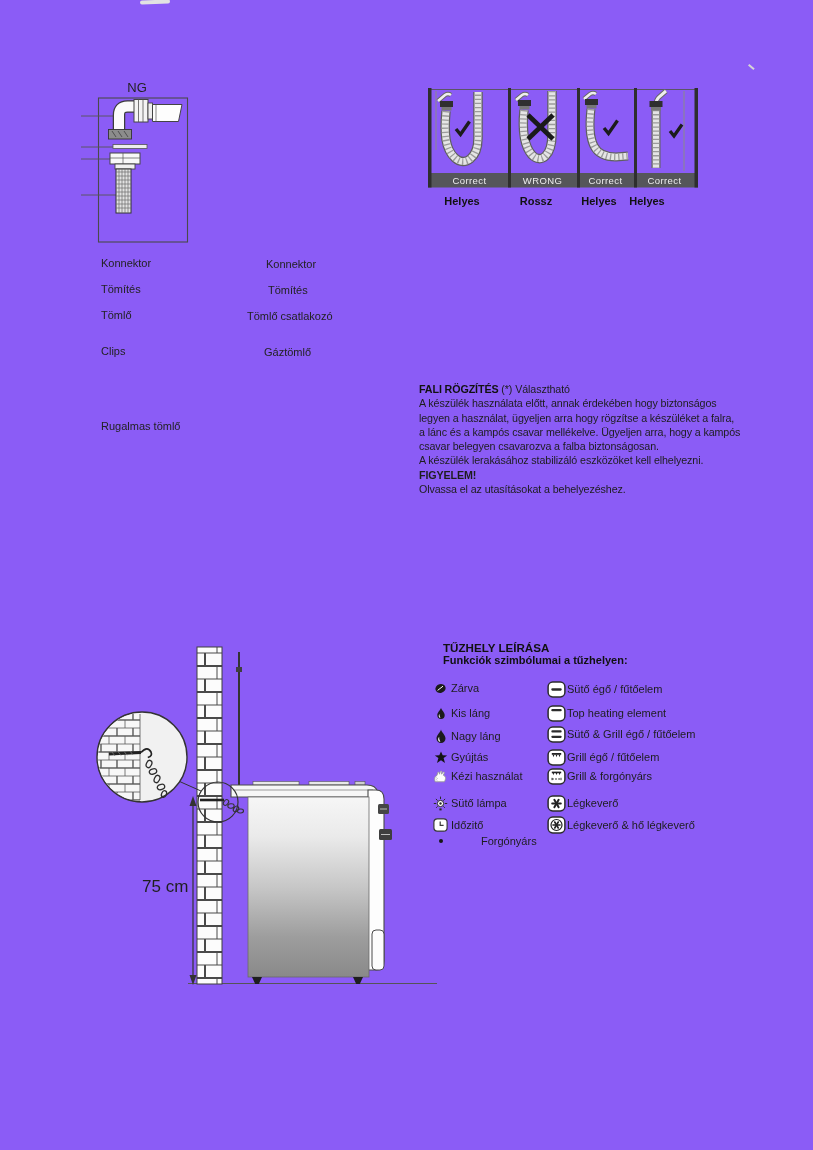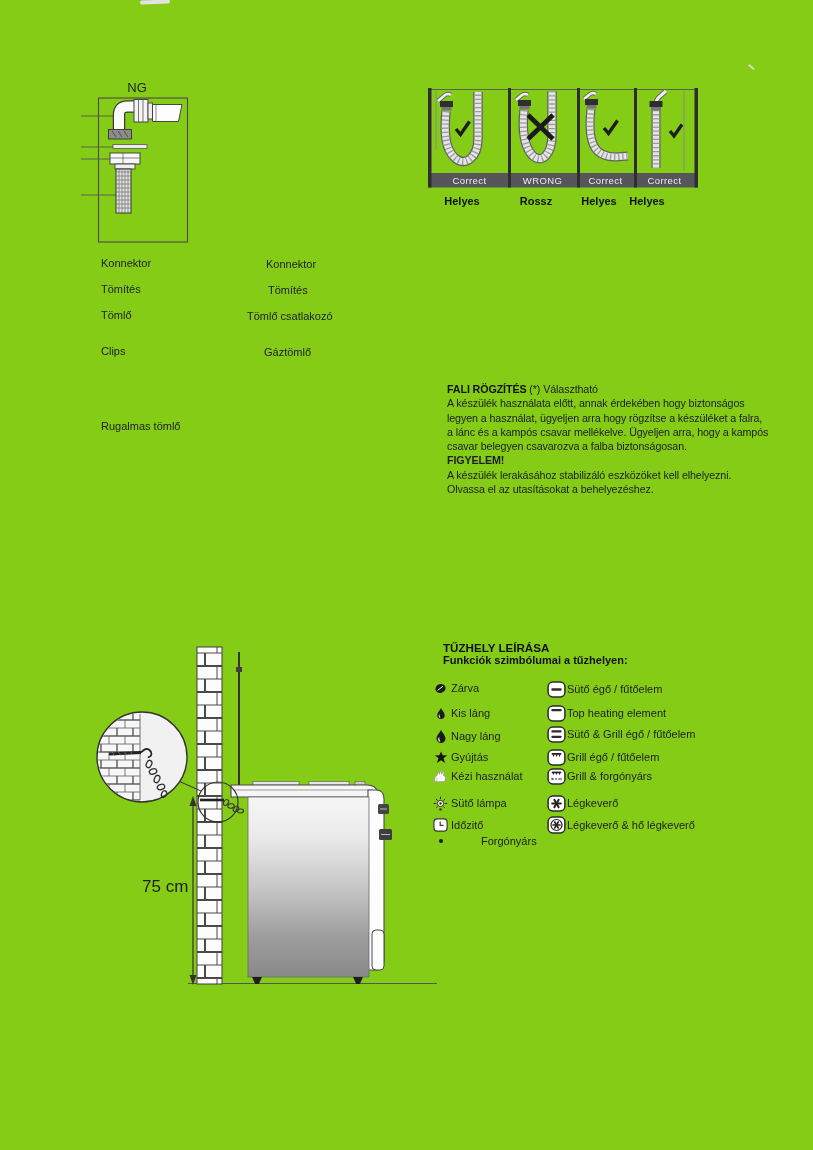--- a/index.html
+++ b/index.html
@@ -1,30 +1,30 @@
 <!DOCTYPE html>
 <html><head>
 <meta charset="utf-8">
 <style>
   html,body{margin:0;padding:0;background:#888;}
   .page{
-    position:relative;width:813px;height:1150px;background:#84cc16;
+    position:relative;width:813px;height:1150px;background:#8b5cf6;
     font-family:"Liberation Sans",sans-serif;color:#1c1c1c;overflow:hidden;
     margin:0 auto;
   }
   .abs{position:absolute;}
   .nowrap{white-space:nowrap;padding-left:19px;}
   svg text{font-family:"Liberation Sans",sans-serif;}
   
   .smudge{left:140px;top:0;width:30px;height:4px;background:#e2e2e2;border-radius:2px;transform:rotate(-2deg);}
   .speck{left:748px;top:66px;width:7px;height:1.5px;background:#d6d6d6;transform:rotate(40deg);}
   
   .part-label{font-size:11px;color:#222;}
   
-  .wm{left:428px;top:382px;width:380px;font-size:10.7px;line-height:14.3px;letter-spacing:-0.1px;color:#1d1d1d;}
+  .wm{left:400px;top:382px;width:380px;font-size:10.7px;line-height:14.3px;letter-spacing:-0.1px;color:#1d1d1d;}
   .wm b{color:#111;}
   
   .sym{left:424px;top:641px;width:385px;}
   .sym-title{font-size:11.6px;font-weight:bold;color:#111;}
   .sym-sub{font-size:11px;font-weight:bold;color:#111;margin-top:0;}
   .sym-row{position:absolute;display:flex;align-items:center;height:18px;}
   .sym-ic{width:21px;display:flex;justify-content:center;align-items:center;flex:none;}
   .sym-lb{font-size:11px;color:#1d1d1d;white-space:nowrap;}
   
   .subcap{position:absolute;top:107px;transform:translateX(-50%);font-size:11px;font-weight:bold;color:#111;white-space:nowrap;}
@@ -176,22 +176,22 @@
   </div>
 
   <div class="abs wm">
     <div class="nowrap">
       <b>FALI RÖGZÍTÉS</b><span> (*) Választható</span>
     </div>
     <div class="nowrap">A készülék használata előtt, annak érdekében hogy biztonságos</div>
     <div class="nowrap">legyen a használat, ügyeljen arra hogy rögzítse a készüléket a falra,</div>
     <div class="nowrap">a lánc és a kampós csavar mellékelve. Ügyeljen arra, hogy a kampós</div>
     <div class="nowrap">csavar belegyen csavarozva a falba biztonságosan.</div>
+    <div class="nowrap">A készülék lerakásához stabilizáló eszközöket kell elhelyezni.</div>
     <div class="nowrap" style="font-weight:bold;">FIGYELEM!</div>
-    <div class="nowrap">A készülék lerakásához stabilizáló eszközöket kell elhelyezni.</div>
     <div class="nowrap">Olvassa el az utasításokat a behelyezéshez.</div>
   </div>
 
   <svg class="abs" style="left:85px;top:640px;" width="355" height="350" viewBox="0 0 355 350">
     <defs>
       <pattern id="brick" width="24" height="26" patternUnits="userSpaceOnUse">
         <rect width="24" height="26" fill="#fcfcfc"></rect>
         <path d="M0 0.5 H24 M0 13 H24 M0 25.5 H24" stroke="#4a4a4a" stroke-width="1"></path>
         <path d="M12 0 V13 M0.5 13 V26 M23.5 13 V26" stroke="#4a4a4a" stroke-width="1"></path>
       </pattern>

